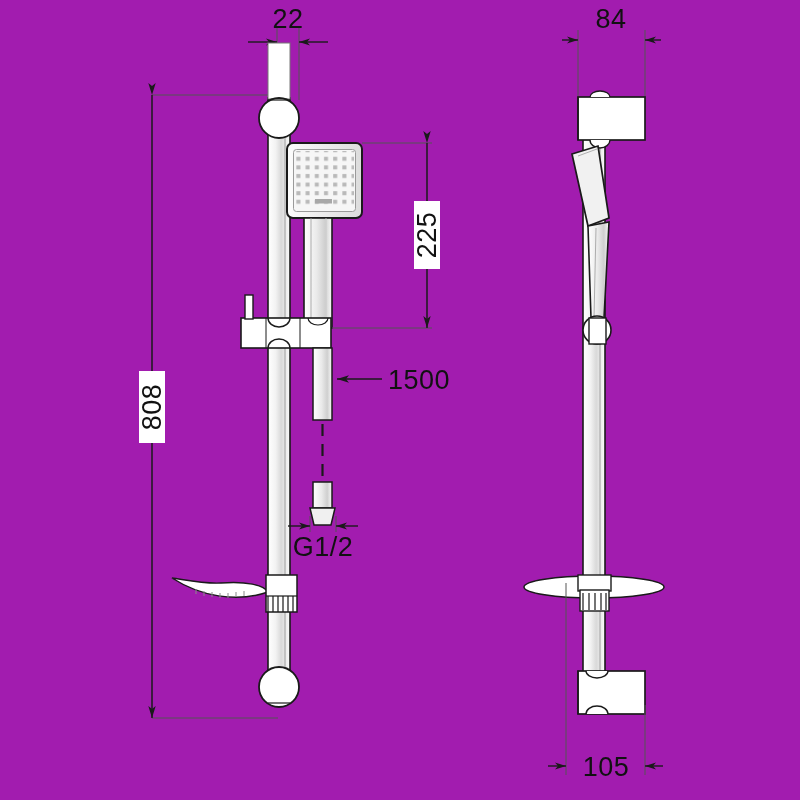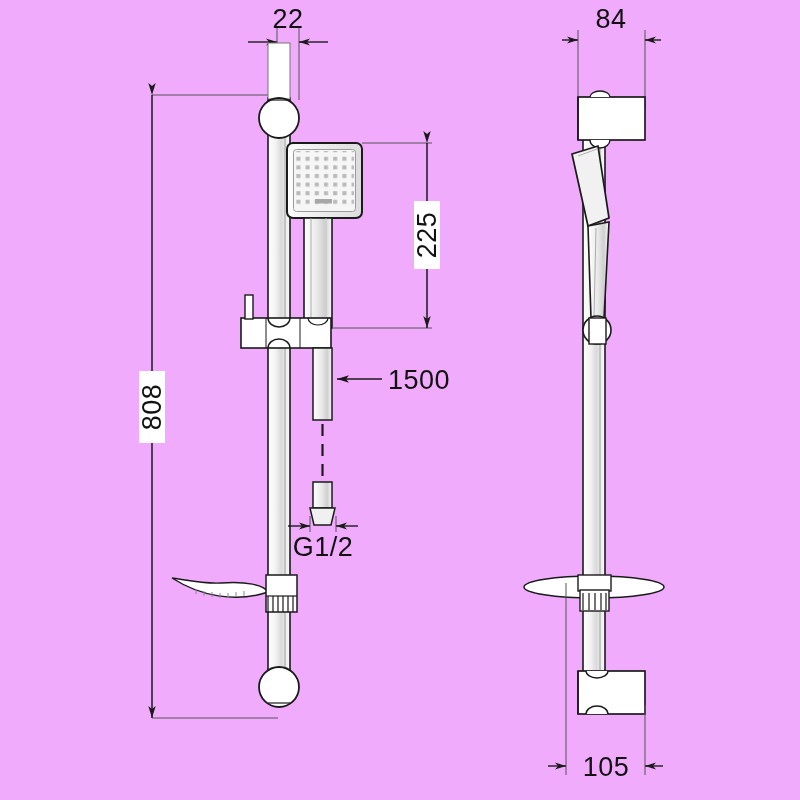--- a/index.html
+++ b/index.html
@@ -10,21 +10,21 @@
   body {
     width: 800px;
     height: 800px;
     font-family: "Liberation Sans", sans-serif;
     overflow: hidden;
   }
   #sheet {
     position: relative;
     width: 800px;
     height: 800px;
-    background: #f0abfc;
+    background: #a21caf;
   }
   svg#drawing {
     display: block;
     width: 800px;
     height: 800px;
   }
   .dim-text {
     font-family: "Liberation Sans", sans-serif;
     font-size: 27px;
     fill: #111111;

